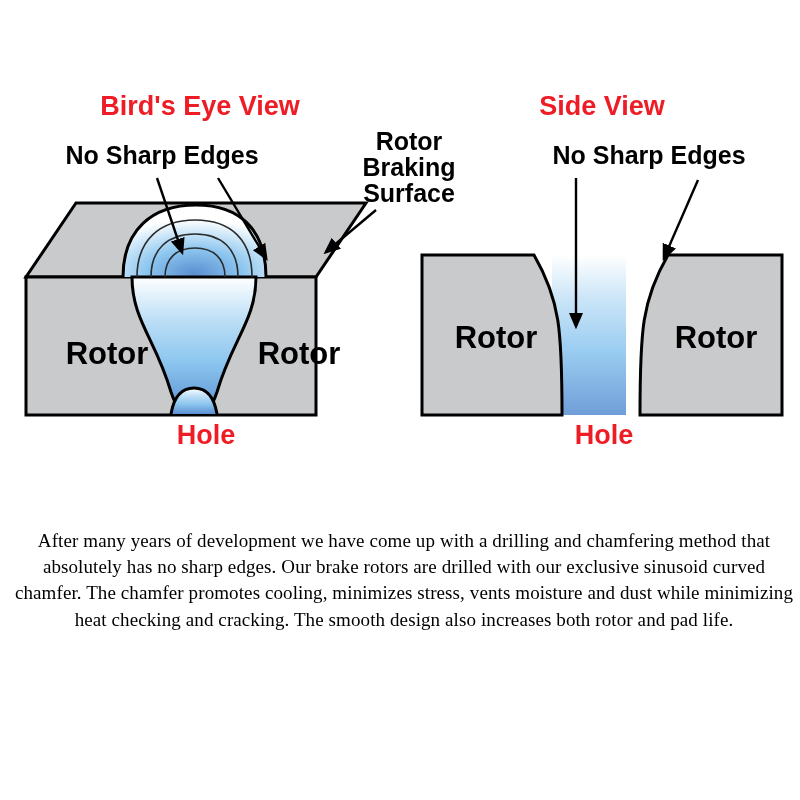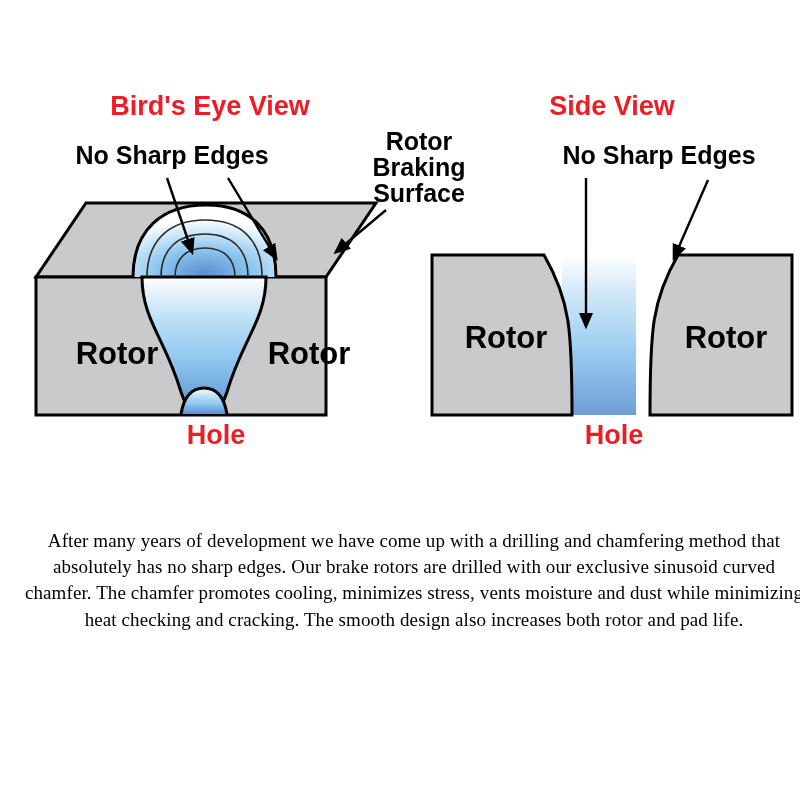--- a/index.html
+++ b/index.html
@@ -9,21 +9,21 @@
   }
   body {
     width: 800px;
     height: 800px;
     position: relative;
     overflow: hidden;
     font-family: "Liberation Sans", sans-serif;
   }
   .stage {
     position: absolute;
-    left: 14px; top: 0;
+    left: 4px; top: 0;
     width: 664px;
     height: 800px;
   }
   .diagram-svg {
     position: absolute;
     left: 0;
     top: 0;
     width: 800px;
     height: 500px;
   }

